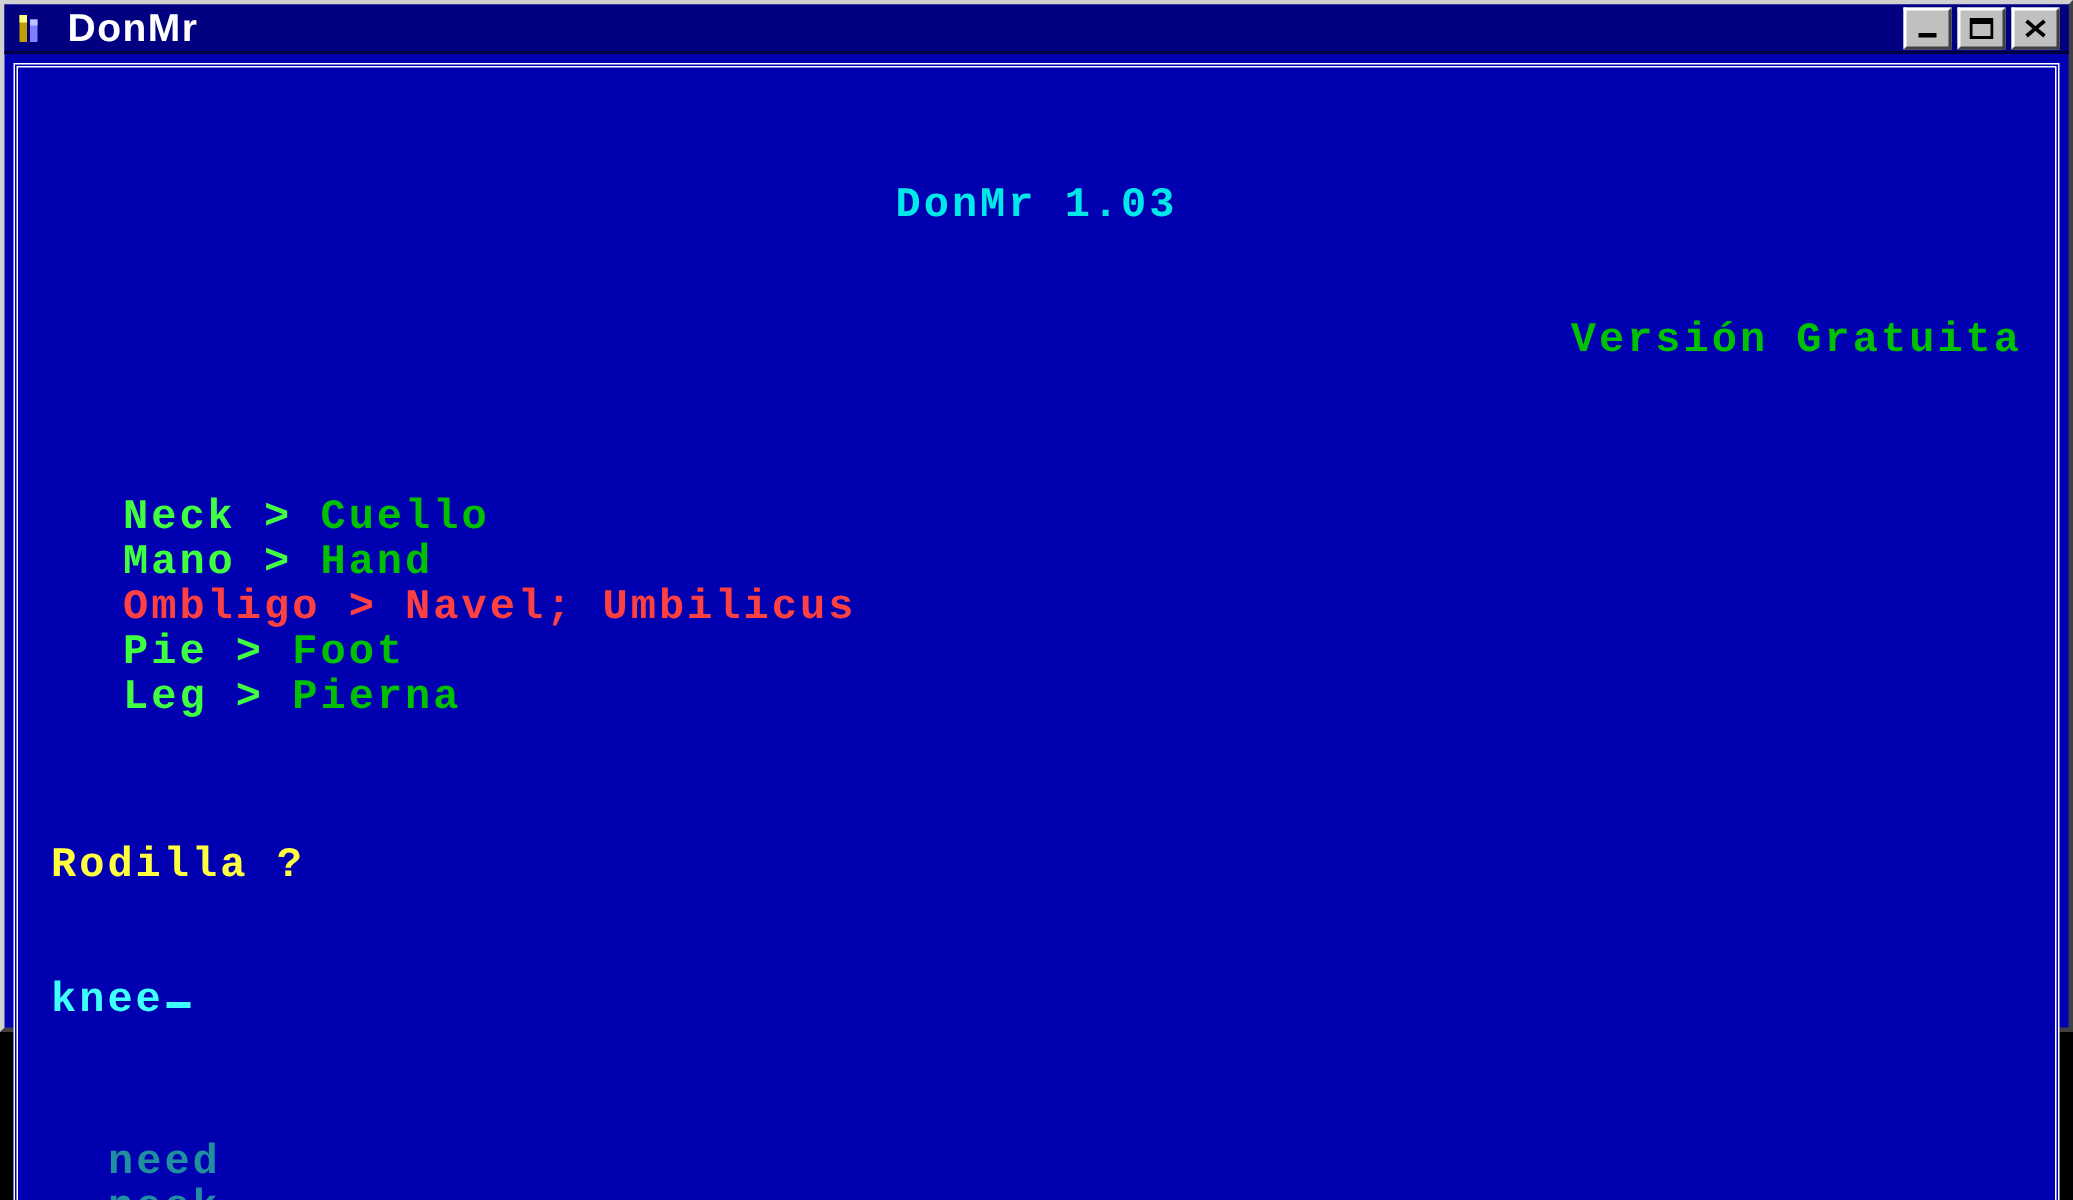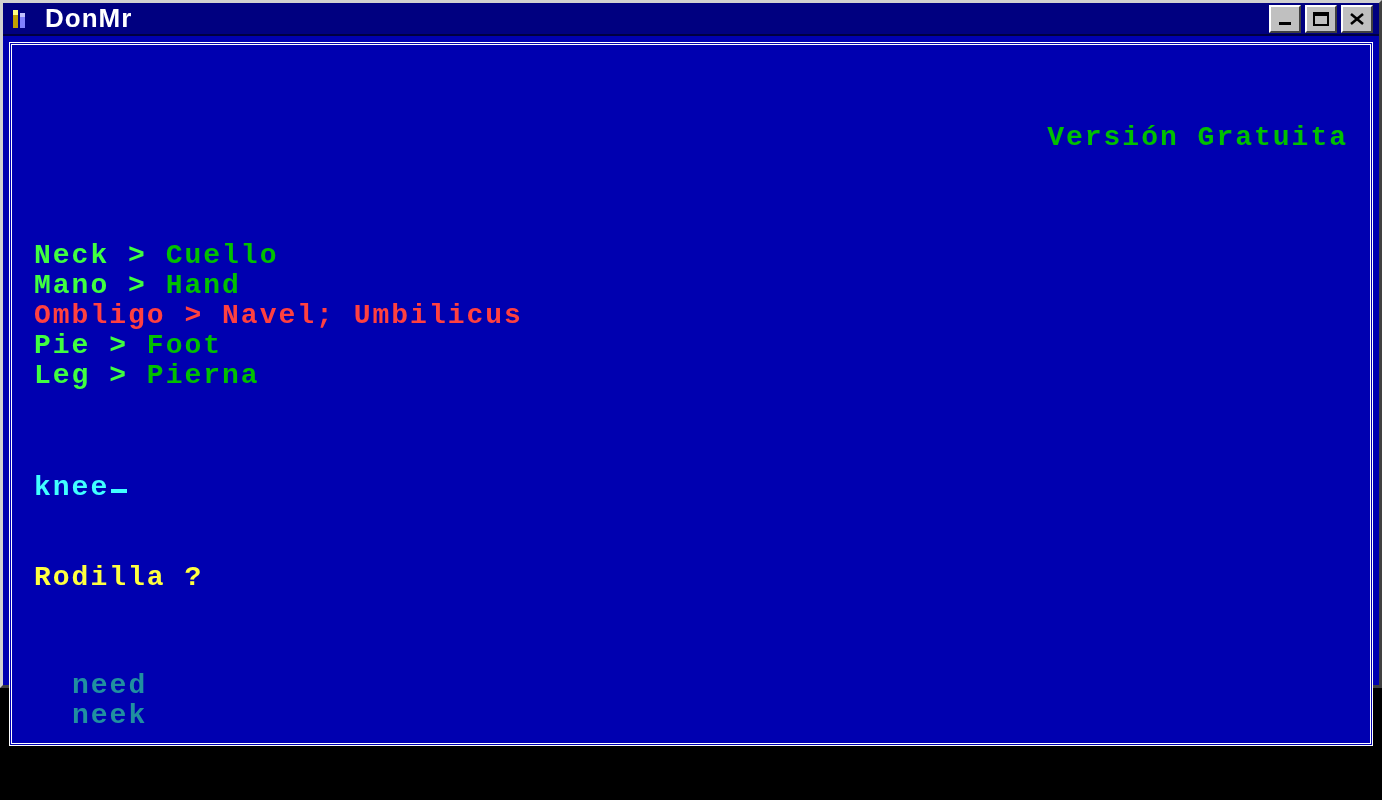--- a/index.html
+++ b/index.html
@@ -93,20 +93,21 @@
 
   .header-block {
     text-align: center;
     margin-bottom: 28px;
   }
   .c-cyan   { color: #00e8e8; }
   .c-green  { color: #00c000; text-align: right; }
 
   .history {
     margin-bottom: 22px;
+    margin-left: 48px;
   }
   .history .line .term { color:#40ff40; }
   .history .line .sep  { color:#40ff40; }
   .history .line .trans{ color:#00c000; }
   .history .line.wrong .term,
   .history .line.wrong .sep,
   .history .line.wrong .trans { color:#ff4040; }
 
   .prompt-block { margin-bottom: 18px; }
   .prompt-word { color:#ffff40; }
@@ -158,28 +159,29 @@
             <line x1="2" y1="2" x2="14" y2="12" stroke="#000" stroke-width="2.5"></line>
             <line x1="14" y1="2" x2="2" y2="12" stroke="#000" stroke-width="2.5"></line>
           </svg>
       </div>
     </div>
   </div>
 
   <div class="inner-frame mono">
 
     <div class="header-block">
+      <div class="c-cyan">DonMr 1.03</div>
       <div class="c-green">Versión Gratuita</div>
     </div>
 
     <div class="history" id="history"><div class="line"><span class="term">Neck</span><span class="sep"> &gt; </span><span class="trans">Cuello</span></div><div class="line"><span class="term">Mano</span><span class="sep"> &gt; </span><span class="trans">Hand</span></div><div class="line wrong"><span class="term">Ombligo</span><span class="sep"> &gt; </span><span class="trans">Navel; Umbilicus</span></div><div class="line"><span class="term">Pie</span><span class="sep"> &gt; </span><span class="trans">Foot</span></div><div class="line"><span class="term">Leg</span><span class="sep"> &gt; </span><span class="trans">Pierna</span></div></div>
 
     <div class="prompt-block">
+      <div><span class="prompt-word">Rodilla</span><span class="prompt-word"> </span><span class="prompt-q">?</span></div>
       <div><span class="user-input">knee</span><span class="cursor-block"></span></div>
-      <div><span class="prompt-word">Rodilla</span><span class="prompt-word"> </span><span class="prompt-q">?</span></div>
     </div>
 
     <div class="suggestions" id="suggestions"><div class="sugg">need</div><div class="sugg">neek</div></div>
 
     <div class="spacer"></div>
 
     
 
     
 

